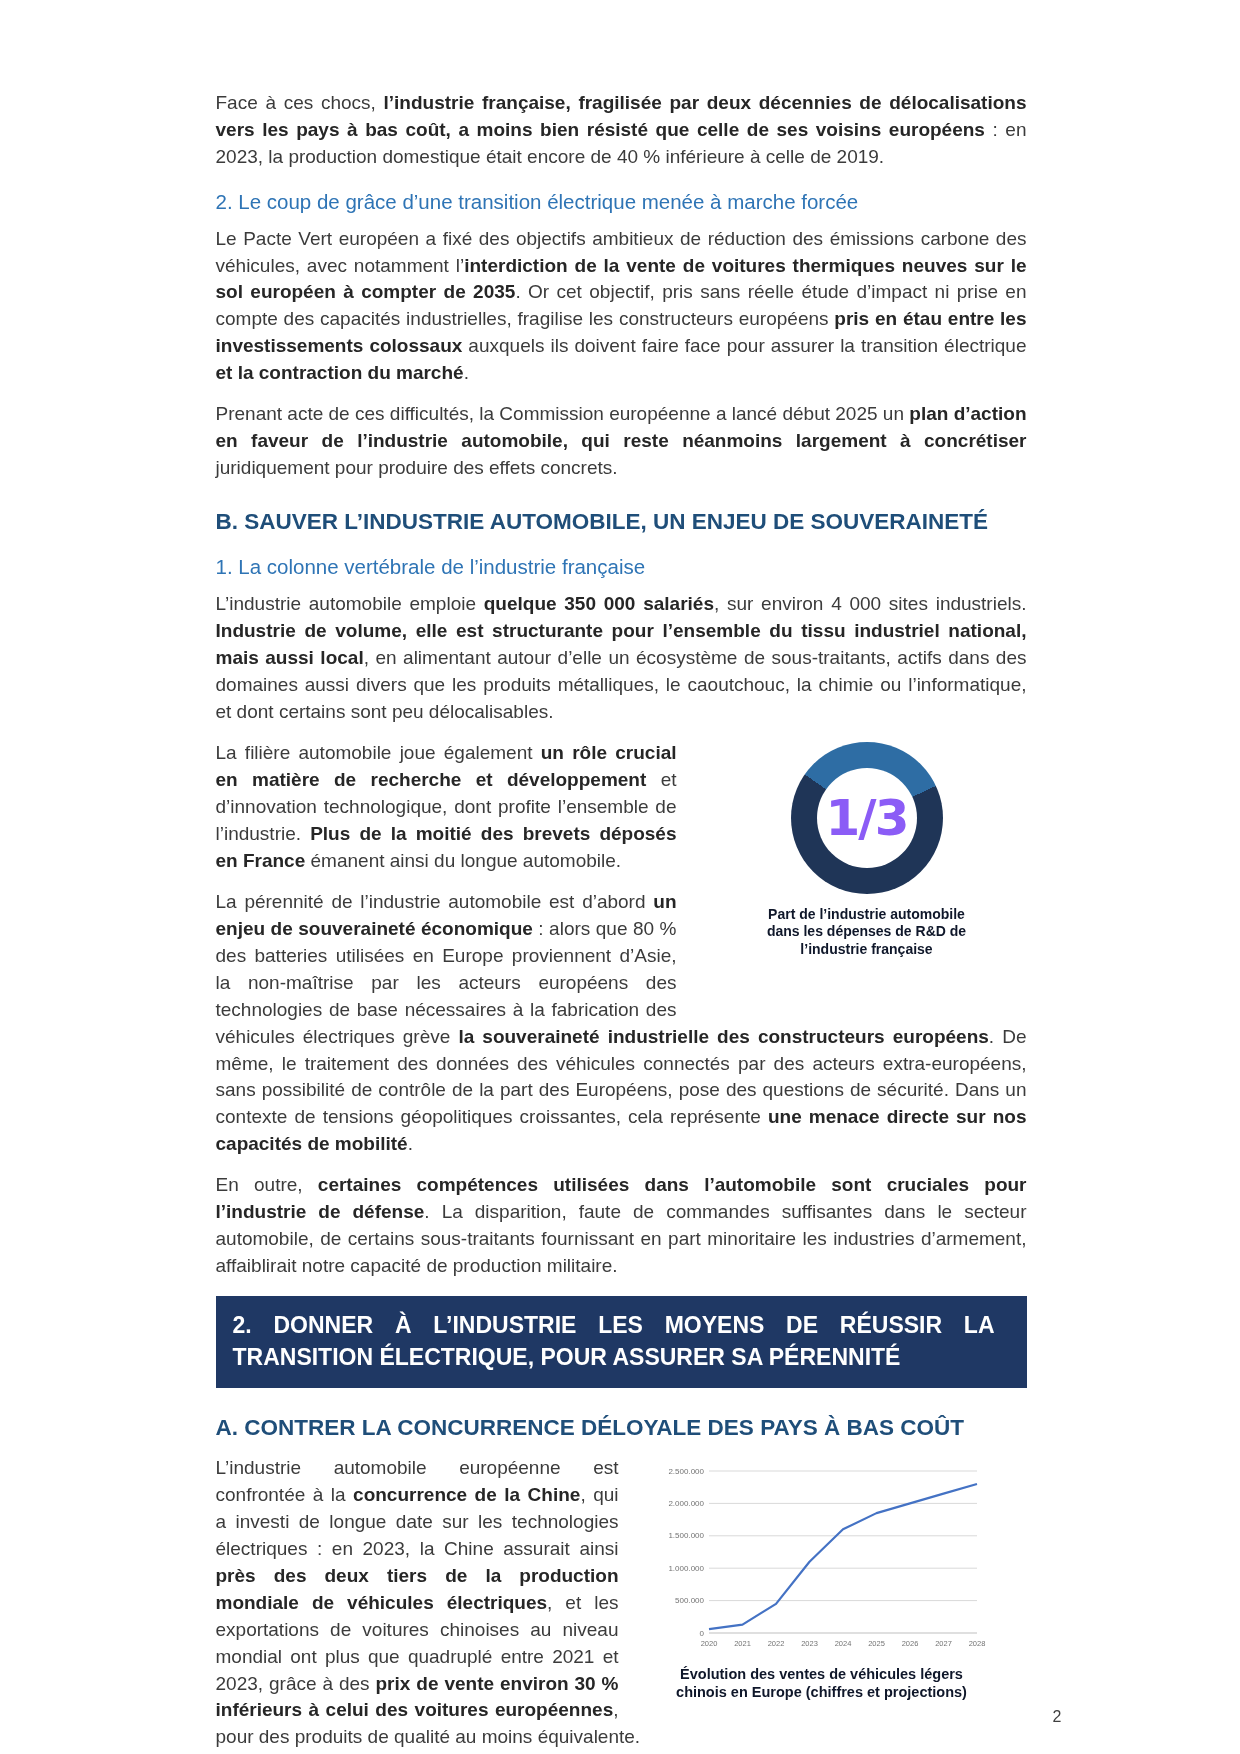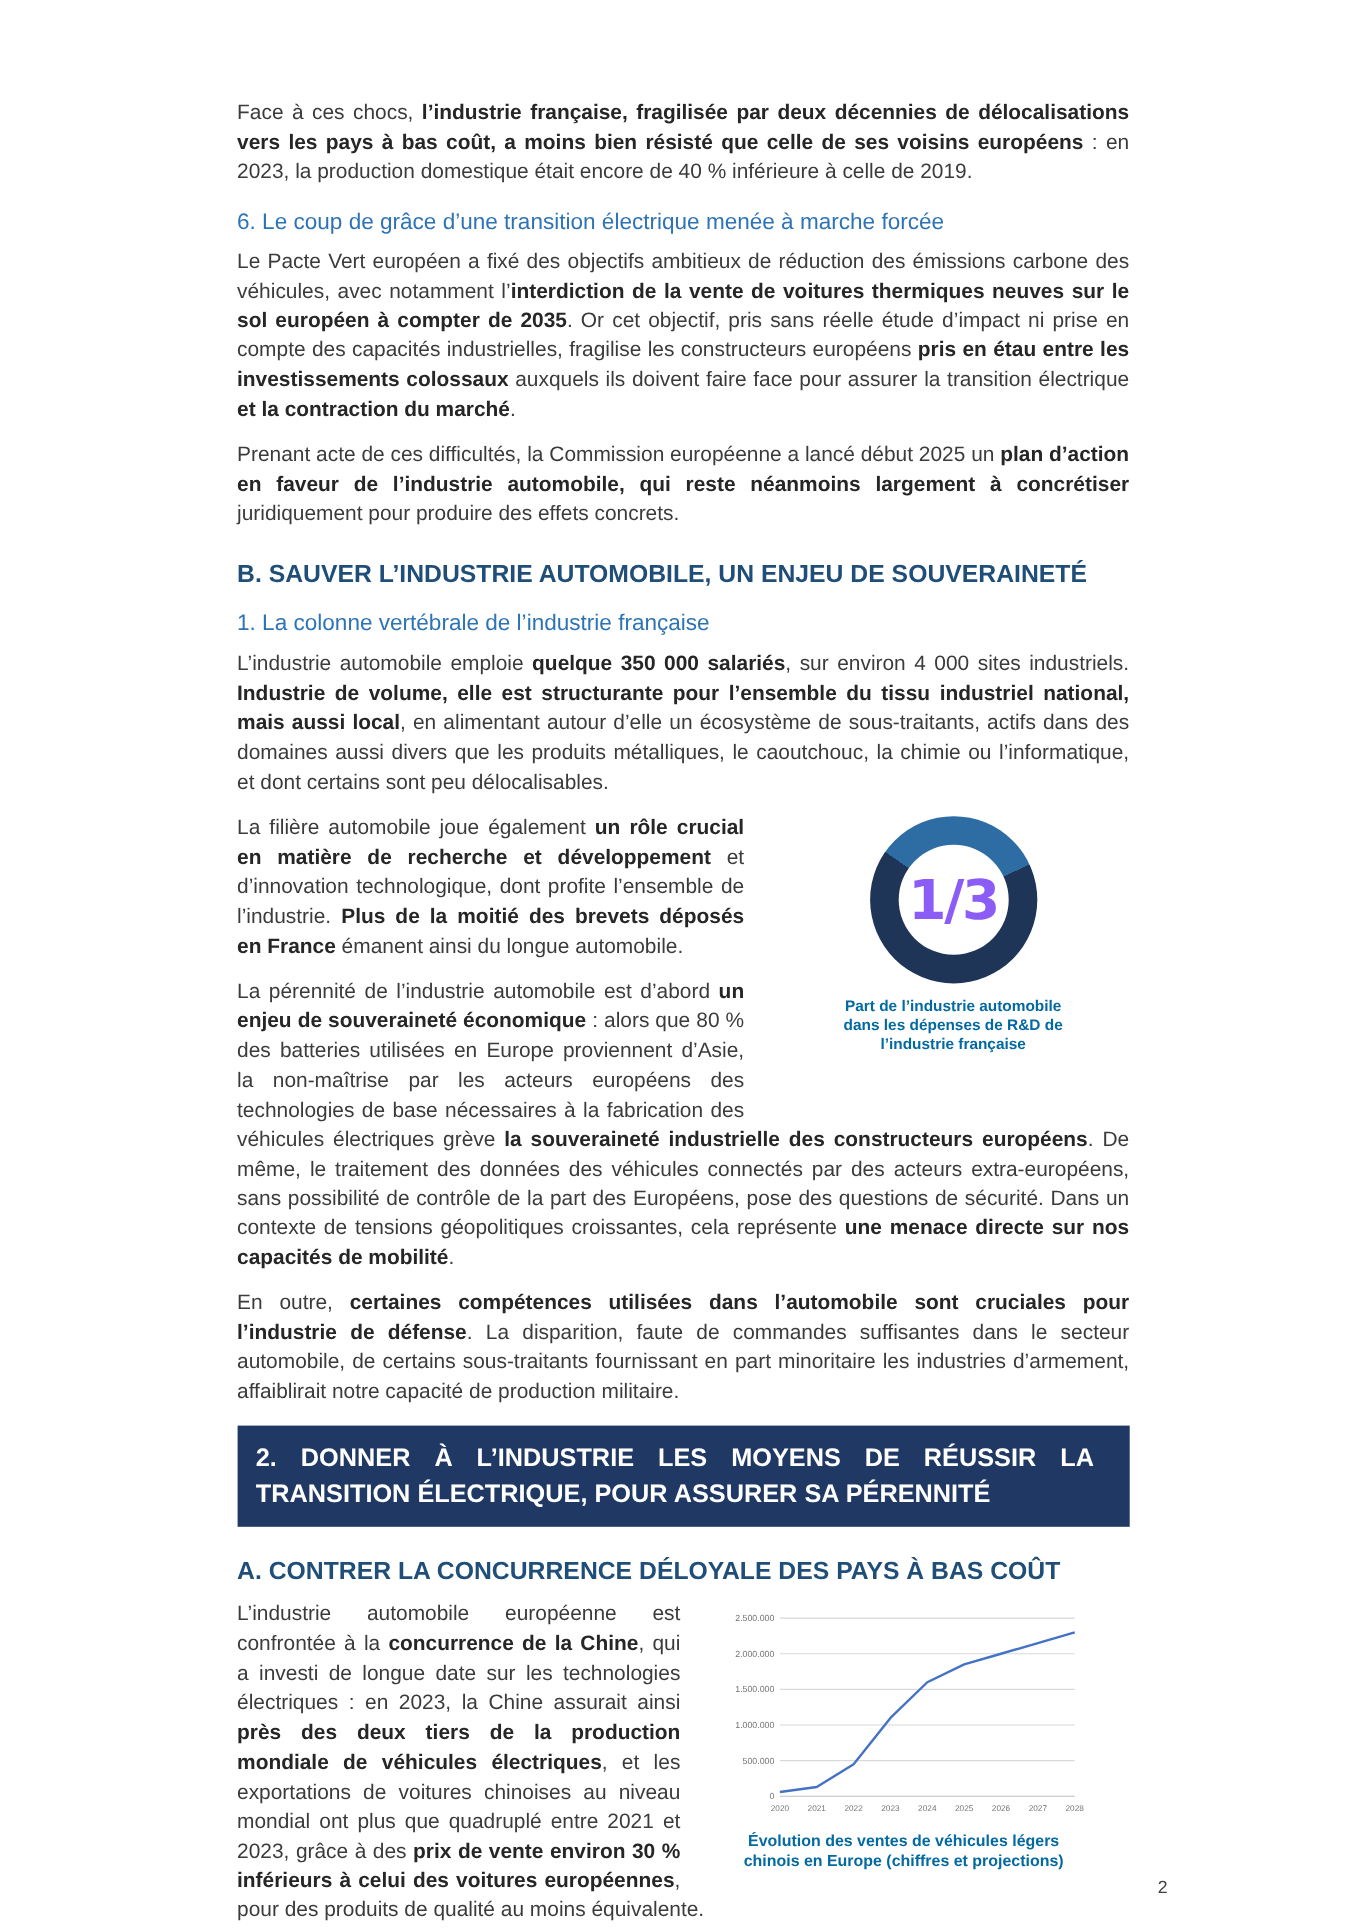--- a/index.html
+++ b/index.html
@@ -75,21 +75,21 @@
   .donut-value {
     font-size: 50px;
     font-weight: 800;
     letter-spacing: -2px;
     color: #8b5cf6;
     font-family: "DejaVu Sans", sans-serif;
   }
   .fig-caption {
     font-size: 14px;
     font-weight: 700;
-    color: #0369a1;
+    color: #0f172a;
     line-height: 1.25;
     max-width: 215px;
     margin: 0 auto;
     text-align: center;
   }
 
   
   .fig-chart {
     float: right;
     width: 350px;
@@ -114,21 +114,21 @@
   }
 </style>
 </head>
 <body>
 
 <div class="page">
   <div class="content">
 
     <p class="body"><span>Face à ces chocs, </span><b>l’industrie française, fragilisée par deux décennies de délocalisations vers les pays à bas coût, a moins bien résisté que celle de ses voisins européens</b><span> : en 2023, la production domestique était encore de 40&nbsp;% inférieure à celle de 2019.</span></p>
 
-    <h3 class="h-blue">6. Le coup de grâce d’une transition électrique menée à marche forcée</h3>
+    <h3 class="h-blue">2. Le coup de grâce d’une transition électrique menée à marche forcée</h3>
 
     <p class="body"><span>Le Pacte Vert européen a fixé des objectifs ambitieux de réduction des émissions carbone des véhicules, avec notamment l’</span><b>interdiction de la vente de voitures thermiques neuves sur le sol européen à compter de 2035</b><span>. Or cet objectif, pris sans réelle étude d’impact ni prise en compte des capacités industrielles, fragilise les constructeurs européens </span><b>pris en étau entre les investissements colossaux</b><span> auxquels ils doivent faire face pour assurer la transition électrique </span><b>et la contraction du marché</b><span>.</span></p>
 
     <p class="body"><span>Prenant acte de ces difficultés, la Commission européenne a lancé début 2025 un </span><b>plan d’action en faveur de l’industrie automobile, qui reste néanmoins largement à concrétiser</b><span> juridiquement pour produire des effets concrets.</span></p>
 
     <h2 class="h-navy">B. SAUVER L’INDUSTRIE AUTOMOBILE, UN ENJEU DE SOUVERAINETÉ</h2>
 
     <h3 class="h-blue">1. La colonne vertébrale de l’industrie française</h3>
 
     <p class="body"><span>L’industrie automobile emploie </span><b>quelque 350&nbsp;000 salariés</b><span>, sur environ 4&nbsp;000 sites industriels. </span><b>Industrie de volume, elle est structurante pour l’ensemble du tissu industriel national, mais aussi local</b><span>, en alimentant autour d’elle un écosystème de sous-traitants, actifs dans des domaines aussi divers que les produits métalliques, le caoutchouc, la chimie ou l’informatique, et dont certains sont peu délocalisables.</span></p>

